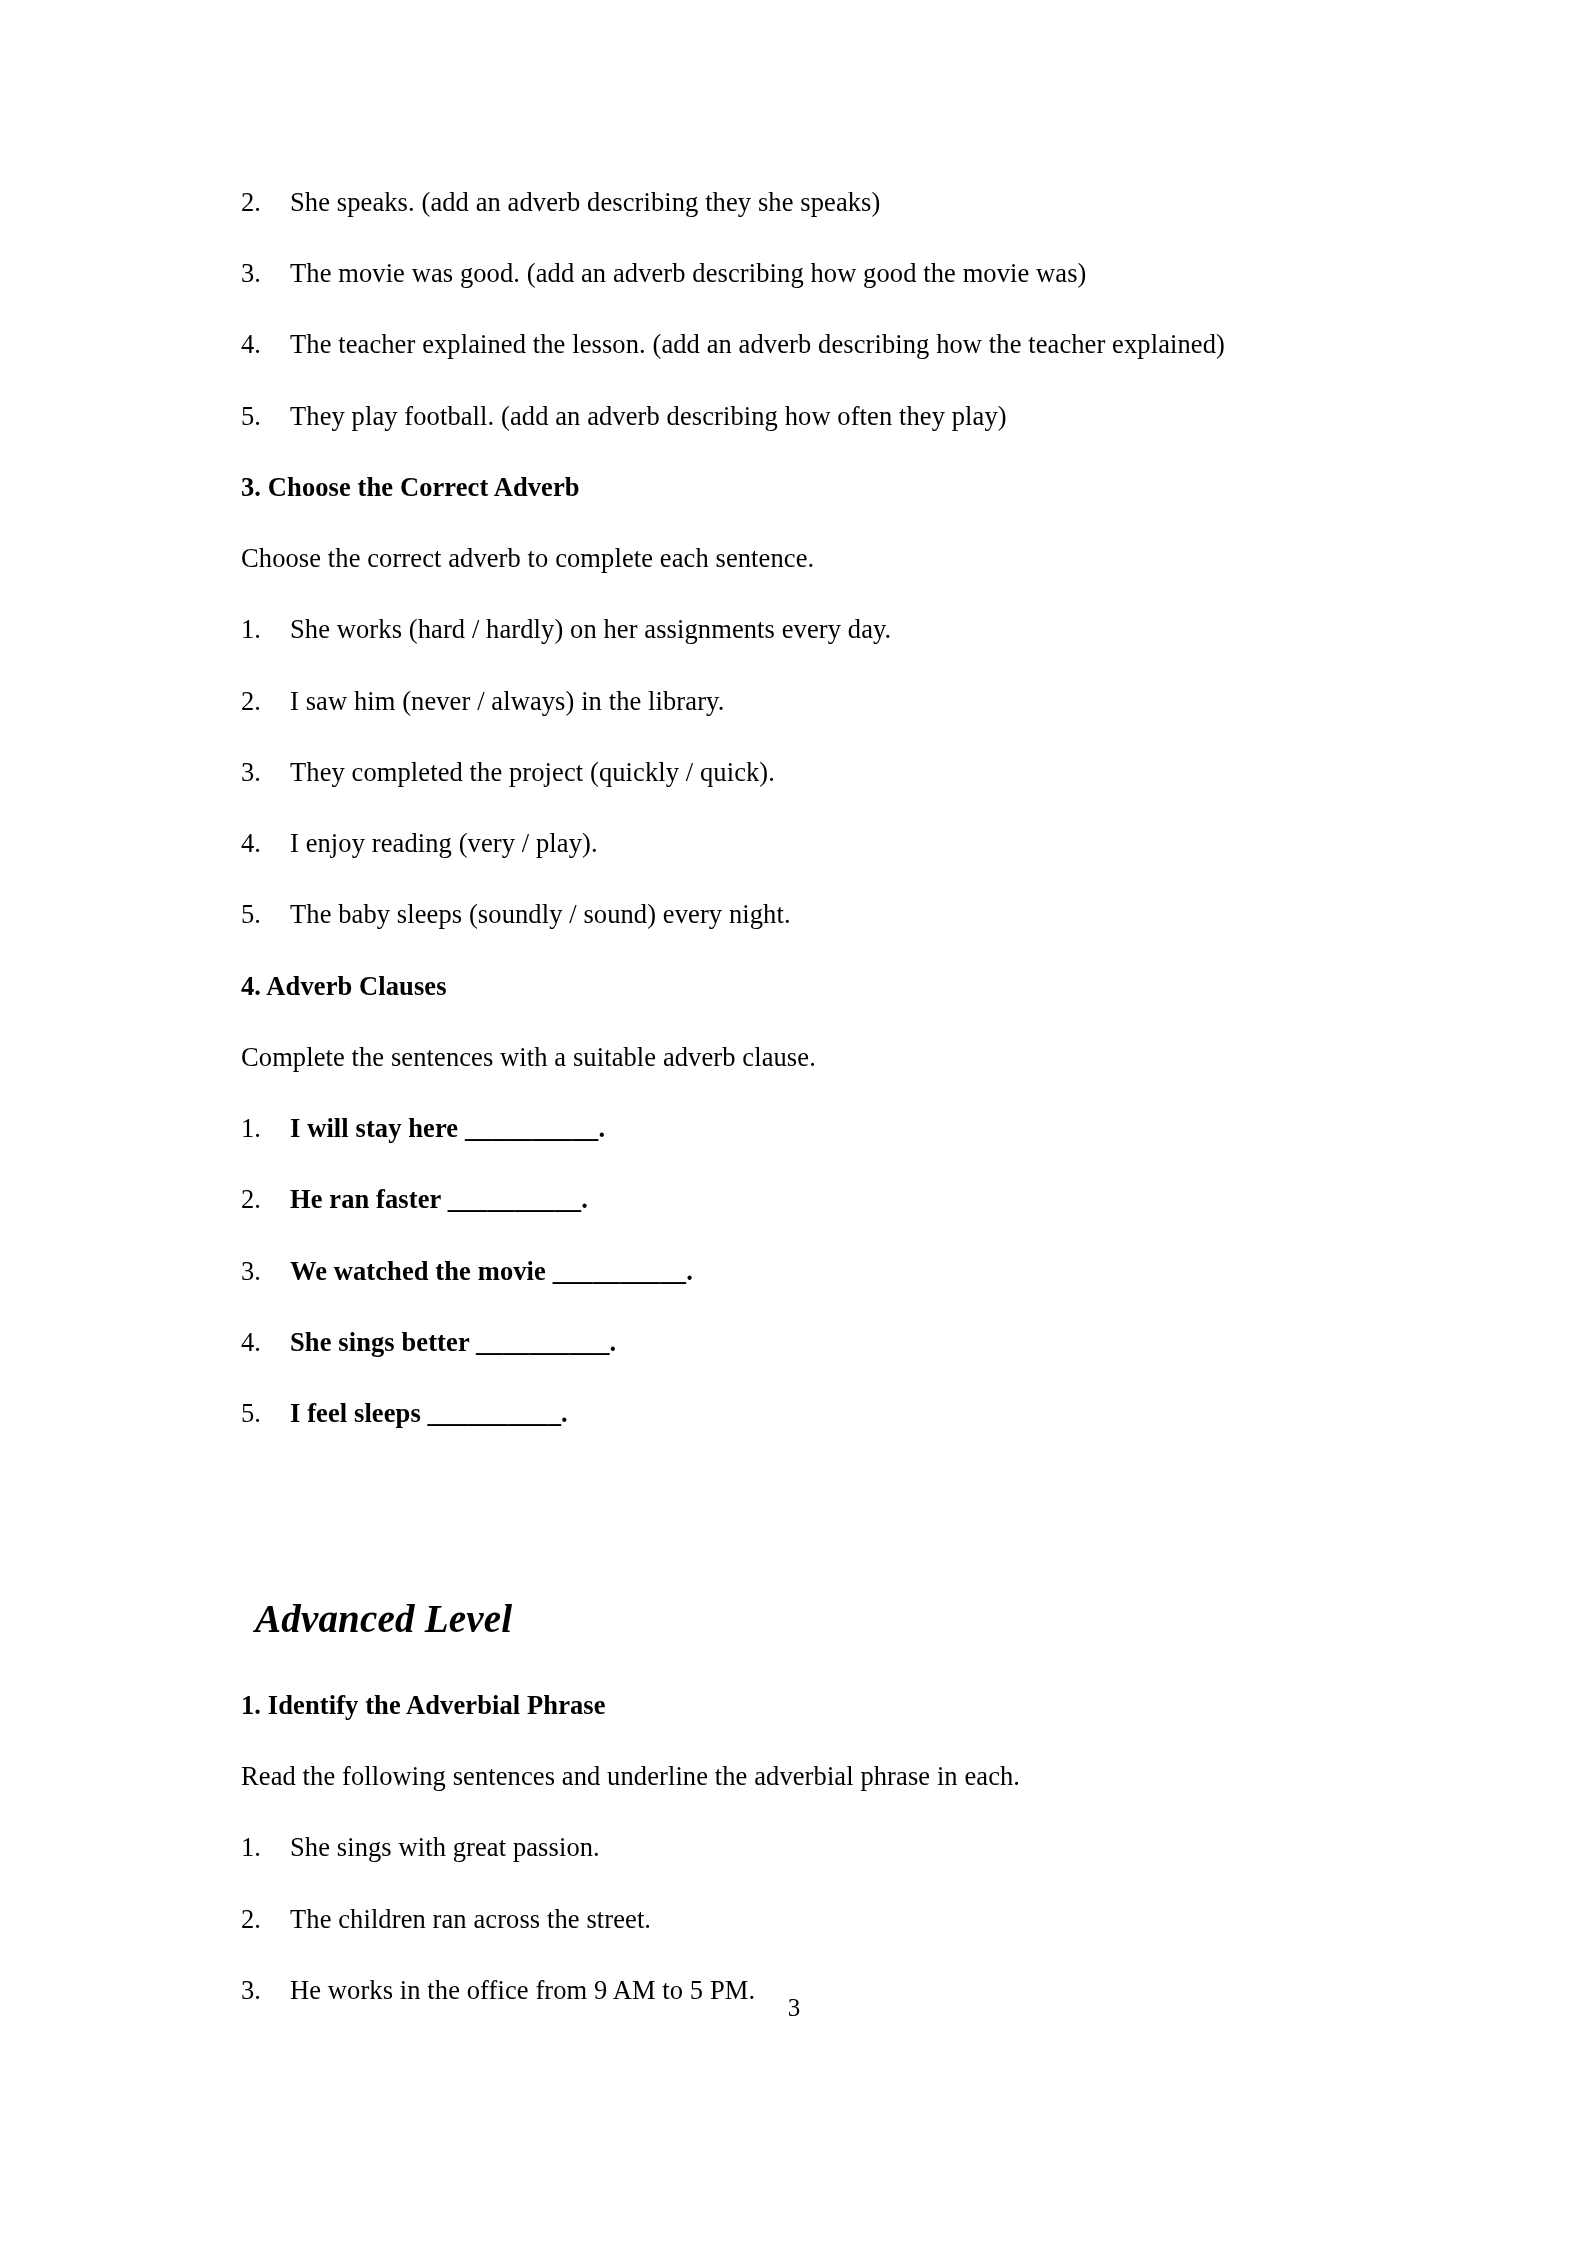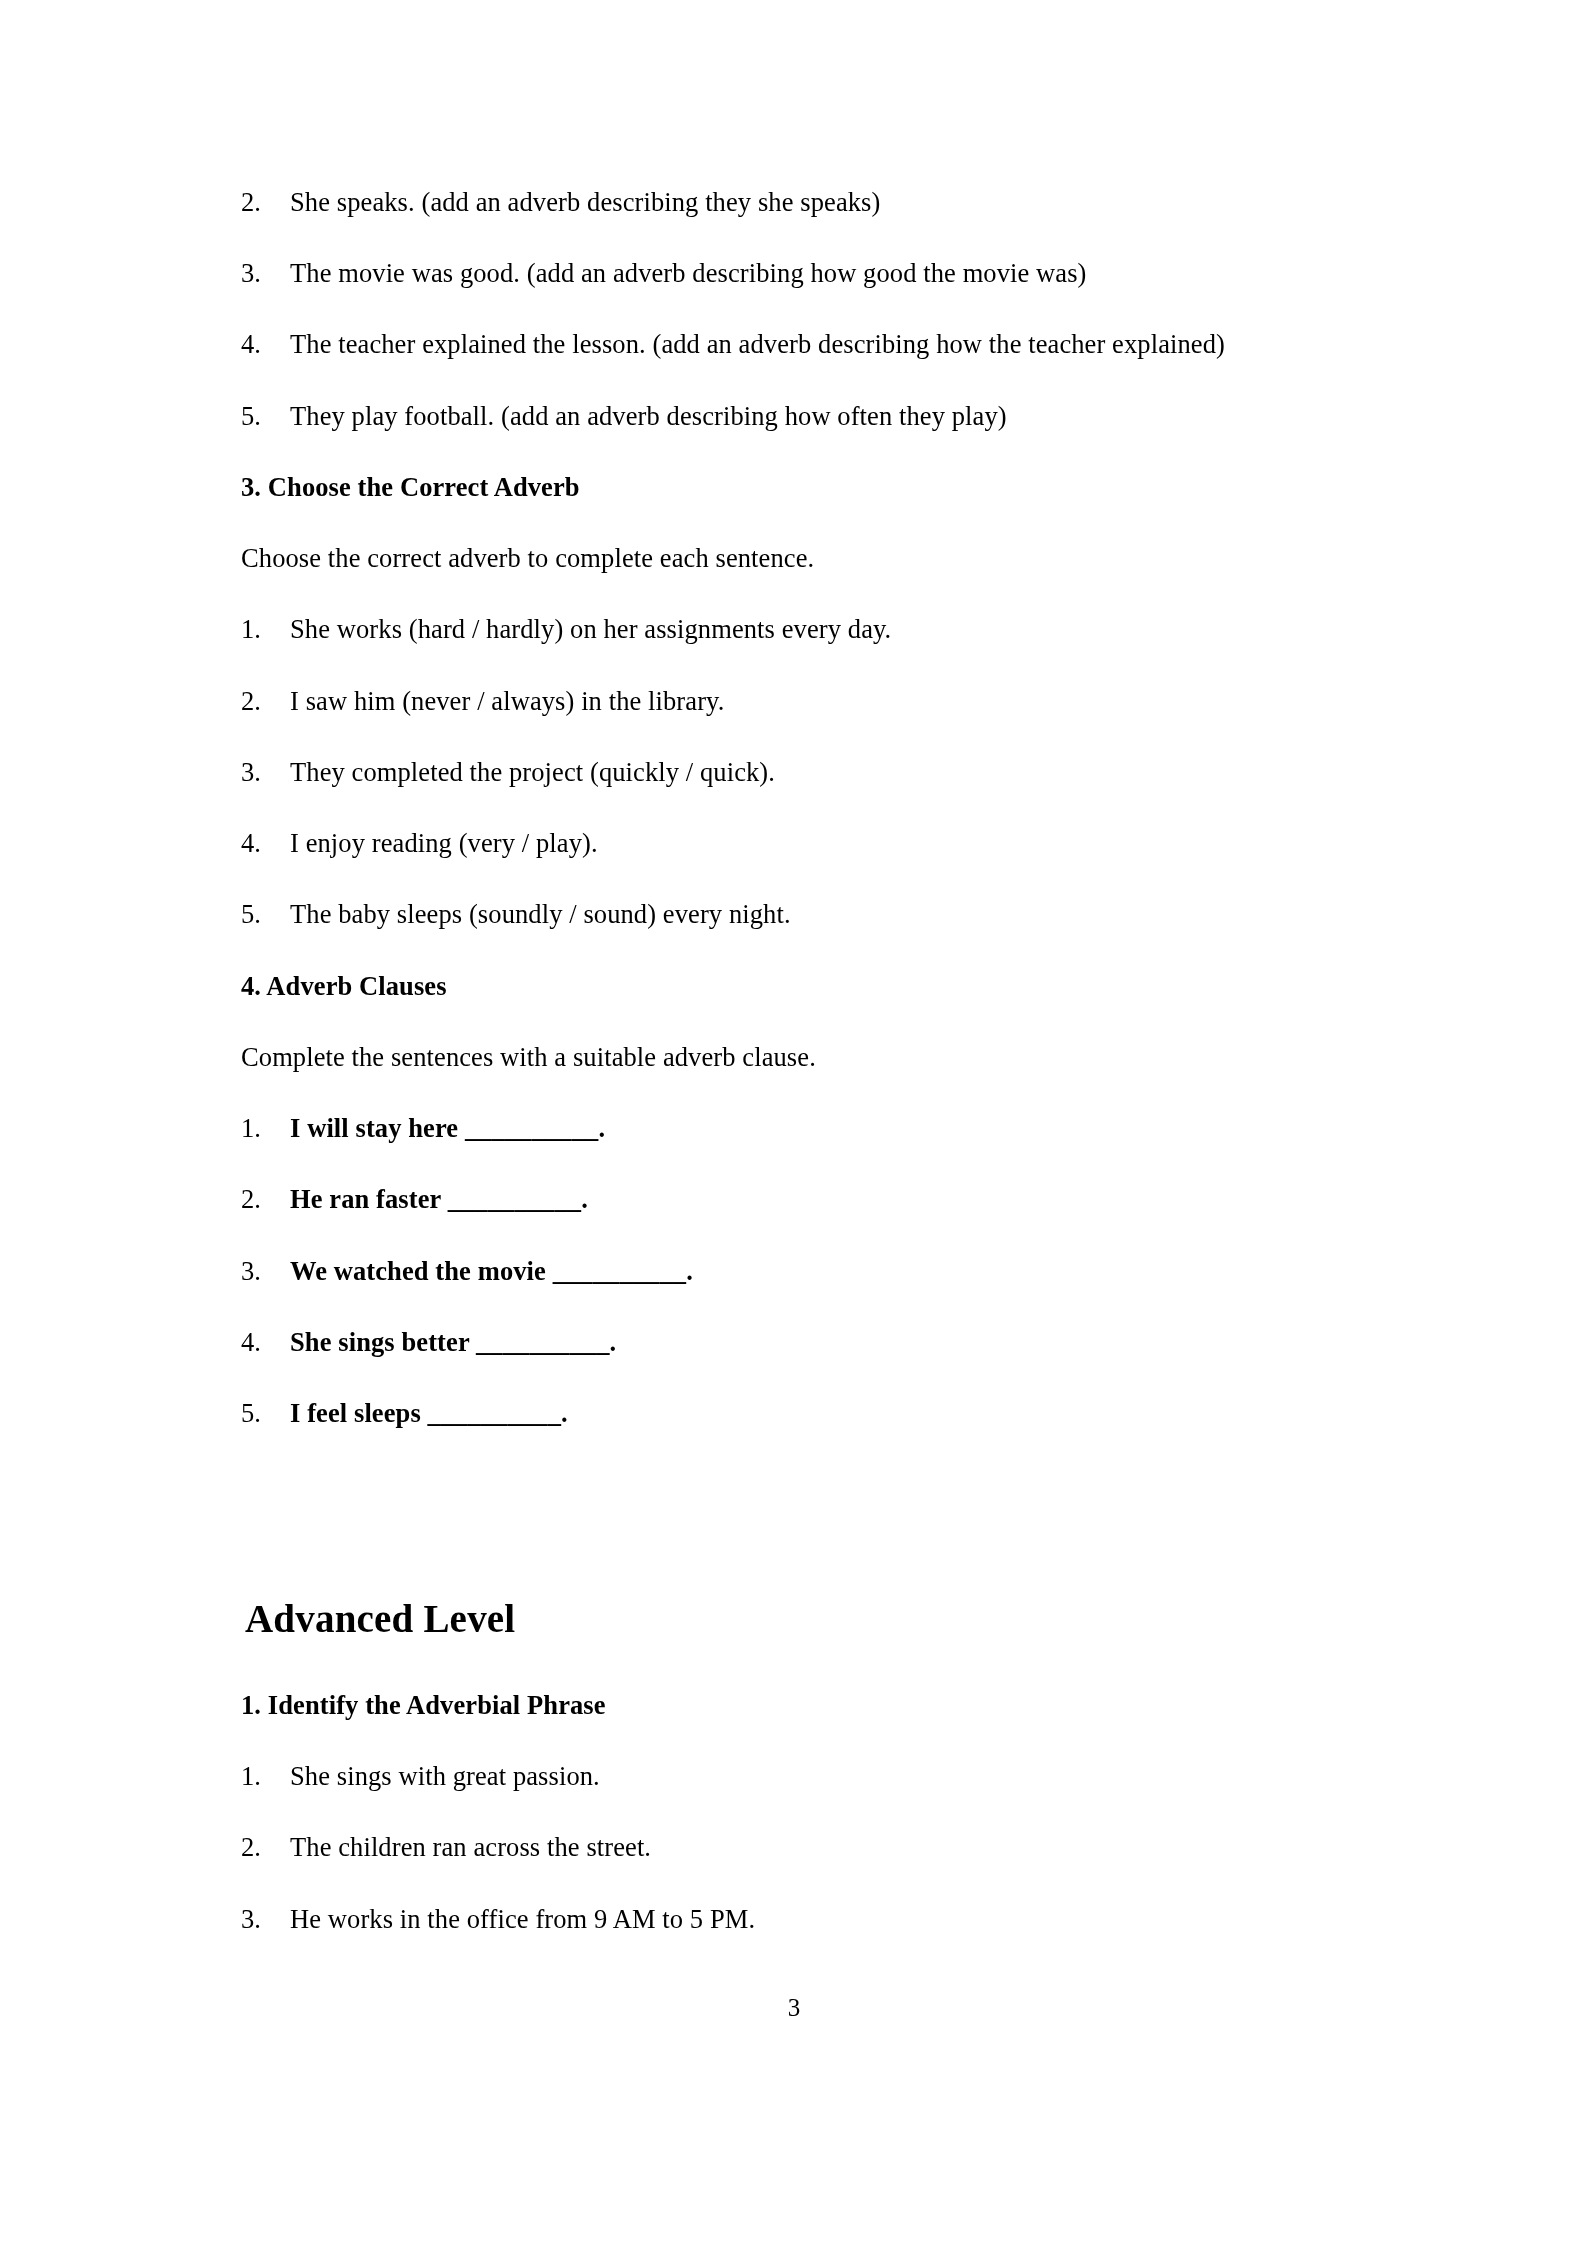--- a/index.html
+++ b/index.html
@@ -63,22 +63,23 @@
     font-size: 26.5px;
     font-weight: bold;
     line-height: 1.33;
     margin: 0 0 36px 0;
     letter-spacing: 0.1px;
   }
   .level-heading {
     font-size: 39px;
     font-weight: bold;
     line-height: 1.25;
-    margin: 0 0 44px 4px;
+    margin: 0 0 44px 14px;
     letter-spacing: 0.2px;
+    font-style: italic;
   }
 
   
   .para {
     font-size: 26.5px;
     line-height: 1.33;
     margin: 0 0 36px 0;
     letter-spacing: 0.1px;
   }
 
@@ -174,20 +175,21 @@
       <li class="olist-item">
         <span class="marker">5.</span>
         <span class="itext blank">I feel sleeps __________.</span>
       </li>
     </ol>
 
     <div class="gap-large"></div>
 
     <h1 class="level-heading">Advanced Level</h1>
     <h2 class="section-heading">1. Identify the Adverbial Phrase</h2>
+    <p class="para">Read the following sentences and underline the adverbial phrase in each.</p>
     <ol class="olist">
       <li class="olist-item">
         <span class="marker">1.</span>
         <span class="itext">She sings with great passion.</span>
       </li>
       <li class="olist-item">
         <span class="marker">2.</span>
         <span class="itext">The children ran across the street.</span>
       </li>
       <li class="olist-item">

